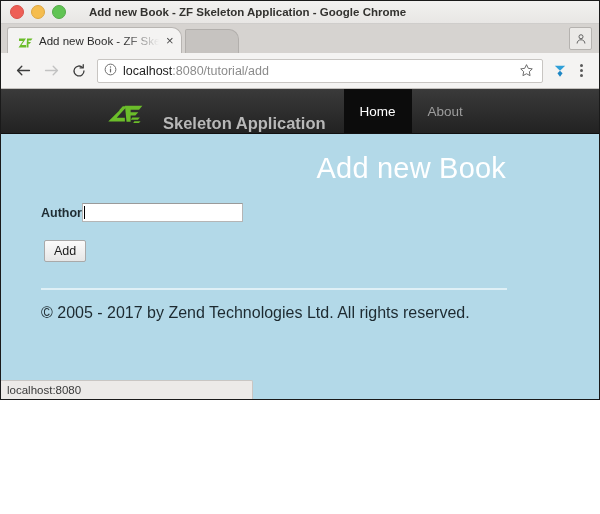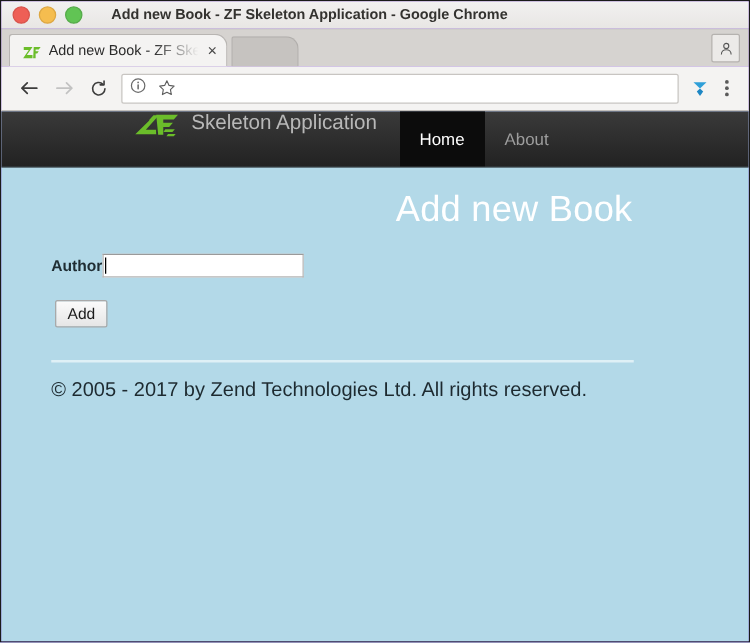--- a/index.html
+++ b/index.html
@@ -9,25 +9,25 @@
   body {
     width: 600px;
     height: 514px;
     overflow: hidden;
     font-family: "Liberation Sans", sans-serif;
     background: #fff;
   }
 
   .browser-window {
     width: 600px;
-    height: 514px;
+    height: 400px;
     position: relative;
     box-sizing: border-box;
     border: 1px solid #1a1a1a;
-    background: #6d28d9;
+    background: #0c4a6e;
     display: flex;
     flex-direction: column;
   }
 
   
   .titlebar {
     height: 22px;
     background: linear-gradient(180deg, #f2f1f0 0%, #e8e6e4 100%);
     border-bottom: 1px solid #cfcdcb;
     display: flex;
@@ -224,22 +224,24 @@
     height: 45px;
     background: linear-gradient(180deg, #3a3a3a 0%, #222222 100%);
     border-bottom: 1px solid #101010;
     display: flex;
     align-items: stretch;
     padding-left: 103px;
     box-sizing: border-box;
   }
   .brand {
     display: flex;
-    align-items: flex-start;
+    align-items: flex-end;
+    gap: 10px;
     padding-right: 18px;
+    font-weight: bold;
   }
   .brand-text {
     font-size: 16.5px;
     color: #b8b8b8;
   }
   .nav-links {
     display: flex;
     align-items: stretch;
   }
   .nav-link {
@@ -402,20 +404,21 @@
     </div>
 
     <div class="omnibox">
       <span class="info-icon">
         <svg width="13" height="13" viewBox="0 0 16 16" xmlns="http://www.w3.org/2000/svg">
           <circle cx="8" cy="8" r="6.6" fill="none" stroke="#6a6a6a" stroke-width="1.2"></circle>
           <circle cx="8" cy="4.9" r="0.85" fill="#6a6a6a"></circle>
           <rect x="7.25" y="6.7" width="1.5" height="5" rx="0.6" fill="#6a6a6a"></rect>
         </svg>
       </span>
+      <span class="url"><span class="host">localhost</span><span>:8080/tutorial/add</span></span>
       <span class="star-btn">
         <svg width="15" height="15" viewBox="0 0 20 20" xmlns="http://www.w3.org/2000/svg">
           <path d="M10 2.2l2.35 4.9 5.35.72-3.9 3.72.97 5.3L10 14.34 5.23 16.84l.97-5.3-3.9-3.72 5.35-.72z" fill="none" stroke="#5e5e5e" stroke-width="1.2" stroke-linejoin="round"></path>
         </svg>
       </span>
     </div>
 
     <div class="ext-btn">
       <svg width="16" height="16" viewBox="0 0 20 20" xmlns="http://www.w3.org/2000/svg">
         <path d="M3.5 3.5h13l-6.5 6.2z" fill="#2f9fd8"></path>
@@ -460,15 +463,16 @@
             <span class="caret"></span>
           </span>
         </div>
         <button class="add-btn" type="submit">Add</button>
       </form>
 
       <div class="divider"></div>
       <div class="footer">© 2005 - 2017 by Zend Technologies Ltd. All rights reserved.</div>
     </div>
 
+    <div class="status-bubble">localhost:8080</div>
 
   </div>
 </div>
 
 </body></html>

